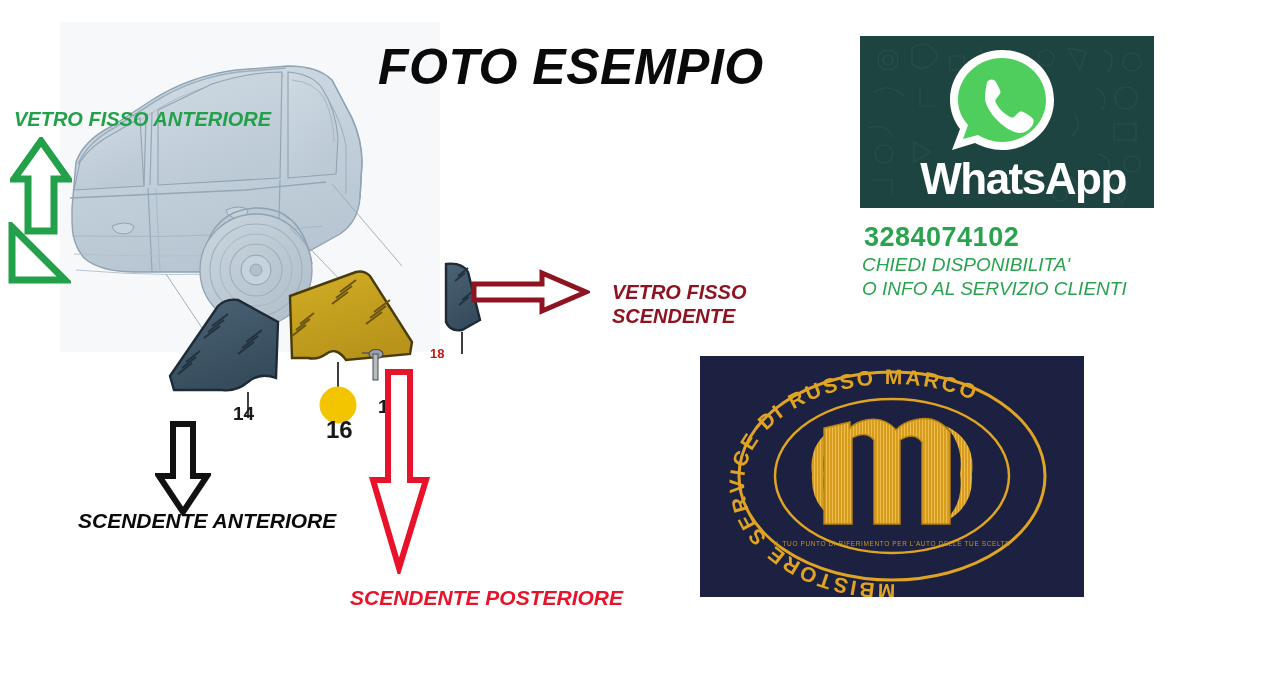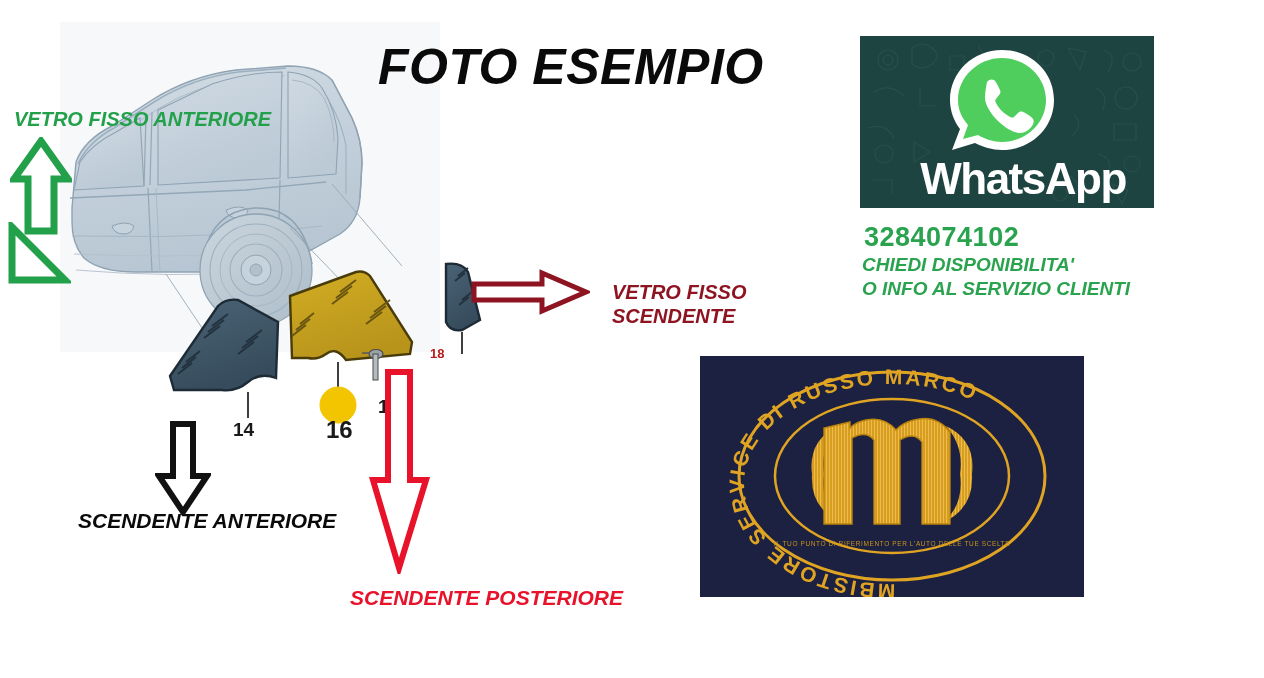--- a/index.html
+++ b/index.html
@@ -129,21 +129,21 @@
   }
   #phone-number {
     font-size: 27px;
     font-weight: bold;
     color: #2aa34e;
     margin-left: 2px;
     letter-spacing: 0.5px;
   }
   .contact-line {
     font-size: 19px;
-    font-weight: bold;
+    font-weight: normal;
     font-style: italic;
     color: #2aa34e;
     line-height: 1.28;
     white-space: nowrap;
   }
 
   
   #shop-logo-box {
     left: 700px;
     top: 356px;
@@ -265,21 +265,21 @@
       <path d="M 296 14 Q 312 12 318 22 L 330 70 L 312 80
                Q 300 82 296 72 Z" fill="url(#darkGlass)" stroke="#1d2b36" stroke-width="2.4"></path>
       <path d="M 308 26 l 10 -8 M 305 31 l 10 -8" stroke="#22323f" stroke-width="1.8" fill="none"></path>
       <path d="M 312 50 l 10 -8 M 309 55 l 10 -8" stroke="#22323f" stroke-width="1.8" fill="none"></path>
       <path d="M 312 82 L 312 104" stroke="#2a2a2a" stroke-width="1.8"></path>
     </g>
 
     <circle cx="188" cy="155" r="18" fill="#f2c500" stroke="#f2c500" stroke-width="1"></circle>
   </svg>
 
-  <div class="abs" style="left:233px; top:403px; font-size:19px; font-weight:bold; color:#1a1a1a;margin-top:16px;">14</div>
+  <div class="abs" style="left:233px; top:403px; font-size:19px; font-weight:bold; color:#1a1a1a;">14</div>
   <div class="abs" style="left:326px; top:396px; font-size:24px; font-weight:bold; color:#1a1a1a;margin-top:20px;">16</div>
   <div class="abs" style="left:378px; top:396px; font-size:19px; font-weight:bold; color:#1a1a1a;">17</div>
   <div class="abs" style="left:430px; top:346px; font-size:13px; font-weight:bold; color:#b91c1c;">18</div>
 
   <div class="abs" id="title">FOTO ESEMPIO</div>
 
   <svg class="abs" id="arrow-green-up" width="62" height="98" viewBox="0 0 62 98">
     <path d="M 31 4 L 58 42 L 44 42 L 44 94 L 18 94 L 18 42 L 4 42 Z" fill="#ffffff" stroke="#22a04a" stroke-width="7" stroke-linejoin="miter"></path>
   </svg>
 

